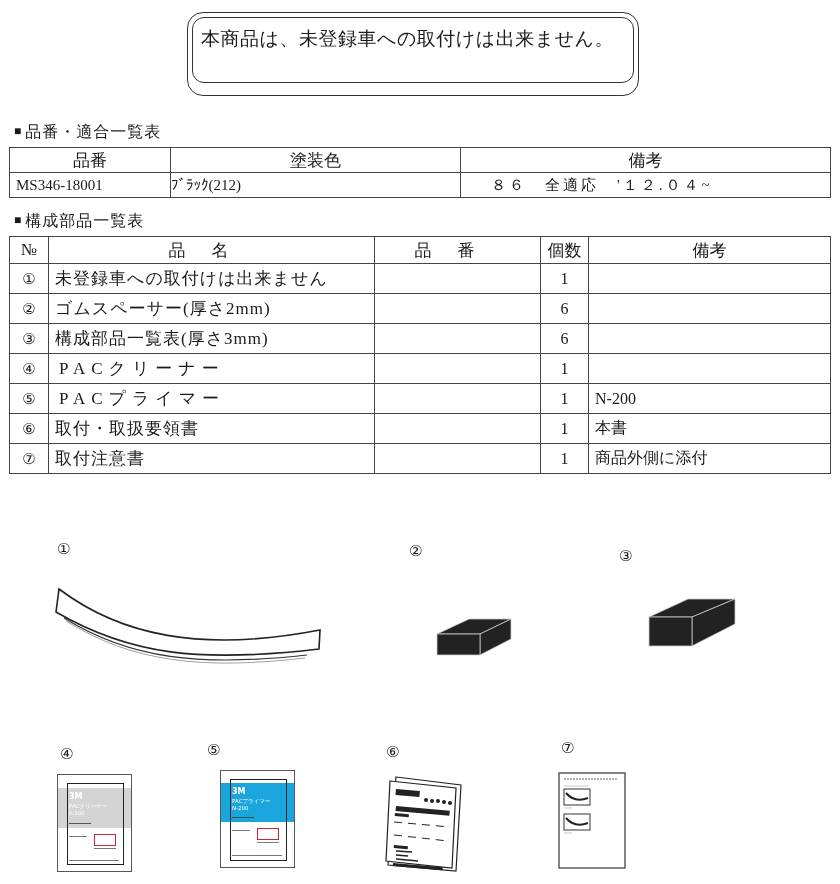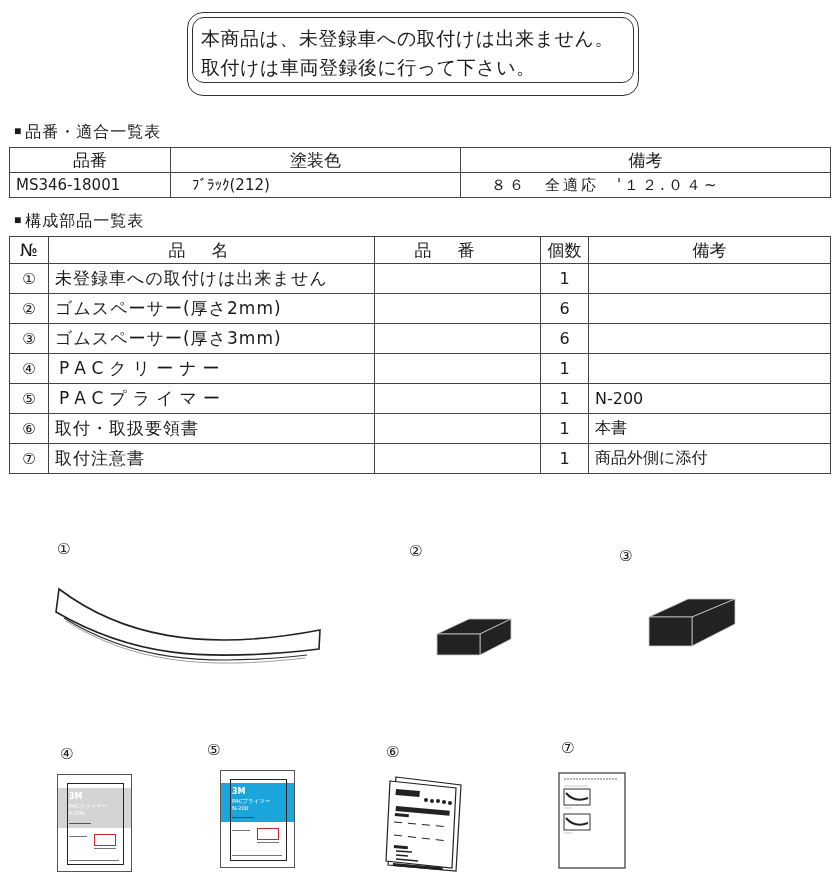--- a/index.html
+++ b/index.html
@@ -9,21 +9,21 @@
 
   
   .notice-outer { left:187px; top:12px; width:452px; height:84px; border:1.5px solid #333; border-radius:16px; box-sizing:border-box; }
   .notice-inner { left:192px; top:17px; width:442px; height:66px; border:1.5px solid #333; border-radius:12px; box-sizing:border-box;
                   padding:6px 0 0 8px; font-size:19px; line-height:29px; letter-spacing:0.5px; }
 
   .section-title { font-size:16px; letter-spacing:1px;font-family:Liberation Serif, serif; }
   .section-title .sq { font-size:12px; margin-right:3px; vertical-align:2px; }
 
   table { border-collapse:collapse; position:absolute; left:9px; width:822px; table-layout:fixed; }
-  td, th { border:1.5px solid #444; padding:0 6px; font-weight:normal; white-space:nowrap; overflow:hidden; }
+  td, th { border:1.5px solid #444; padding:0 6px; font-weight:normal; white-space:nowrap; overflow:hidden;font-family:Liberation Serif, serif; }
   th { text-align:center; font-size:17px; }
 
   #fit-table th { height:24px; }
   #fit-table td { height:24px; font-size:15px; }
   #fit-table .c-note { padding-left:30px; letter-spacing:3px; }
 
   #parts-table th { height:26px; font-size:17px; }
   #parts-table td { height:29px; font-size:17px; }
   #parts-table td.no { text-align:center; font-size:15px; padding:0; }
   #parts-table td.qty { text-align:center; font-size:16px; padding:0; }
@@ -42,41 +42,40 @@
   .packet .pname { position:absolute; color:#fff; font-size:5.5px; line-height:7px; }
   .packet .stamp { position:absolute; border:1px solid #c23; width:20px; height:10px; }
   .packet .line { position:absolute; height:1px; background:#777; }
 </style>
 </head>
 <body>
 
 <div class="abs notice-outer"></div>
 <div class="abs notice-inner">
   <div>本商品は、未登録車への取付けは出来ません。</div>
-  <div>取付けは車両登録後に行って下さい。</div>
 </div>
 
 <div class="abs section-title" style="left:14px; top:122px;">
   <span class="sq">■</span><span>品番・適合一覧表</span>
 </div>
 <table id="fit-table" style="top:147px;">
   <colgroup>
       <col style="width:161px">
       <col style="width:290px">
       <col>
     </colgroup>
   <tbody>
       <tr>
     <th>品番</th>
     <th>塗装色</th>
     <th>備考</th>
   </tr>
   <tr>
     <td>MS346-18001</td>
-    <td style="padding-left:21px;">ﾌﾞﾗｯｸ(212)</td>
+    <td style="padding-left:0;">ﾌﾞﾗｯｸ(212)</td>
     <td class="c-note">８６　全適応　'１２.０４~</td>
   </tr>
 </tbody>
   </table>
 
 <div class="abs section-title" style="left:14px; top:211px;">
   <span class="sq">■</span><span>構成部品一覧表</span>
 </div>
 <table id="parts-table" style="top:236px;">
   <colgroup>
@@ -103,21 +102,21 @@
   </tr>
   <tr>
     <td class="no">②</td>
     <td class="name">ゴムスペーサー(厚さ2mm)</td>
     <td></td>
     <td class="qty">6</td>
     <td class="note"></td>
   </tr>
   <tr>
     <td class="no">③</td>
-    <td class="name">ゴムスペーサー(厚さ3mm)</td>
+    <td class="name">構成部品一覧表(厚さ3mm)</td>
     <td></td>
     <td class="qty">6</td>
     <td class="note"></td>
   </tr>
   <tr>
     <td class="no">④</td>
     <td class="name wide">PACクリーナー</td>
     <td></td>
     <td class="qty">1</td>
     <td class="note"></td>

